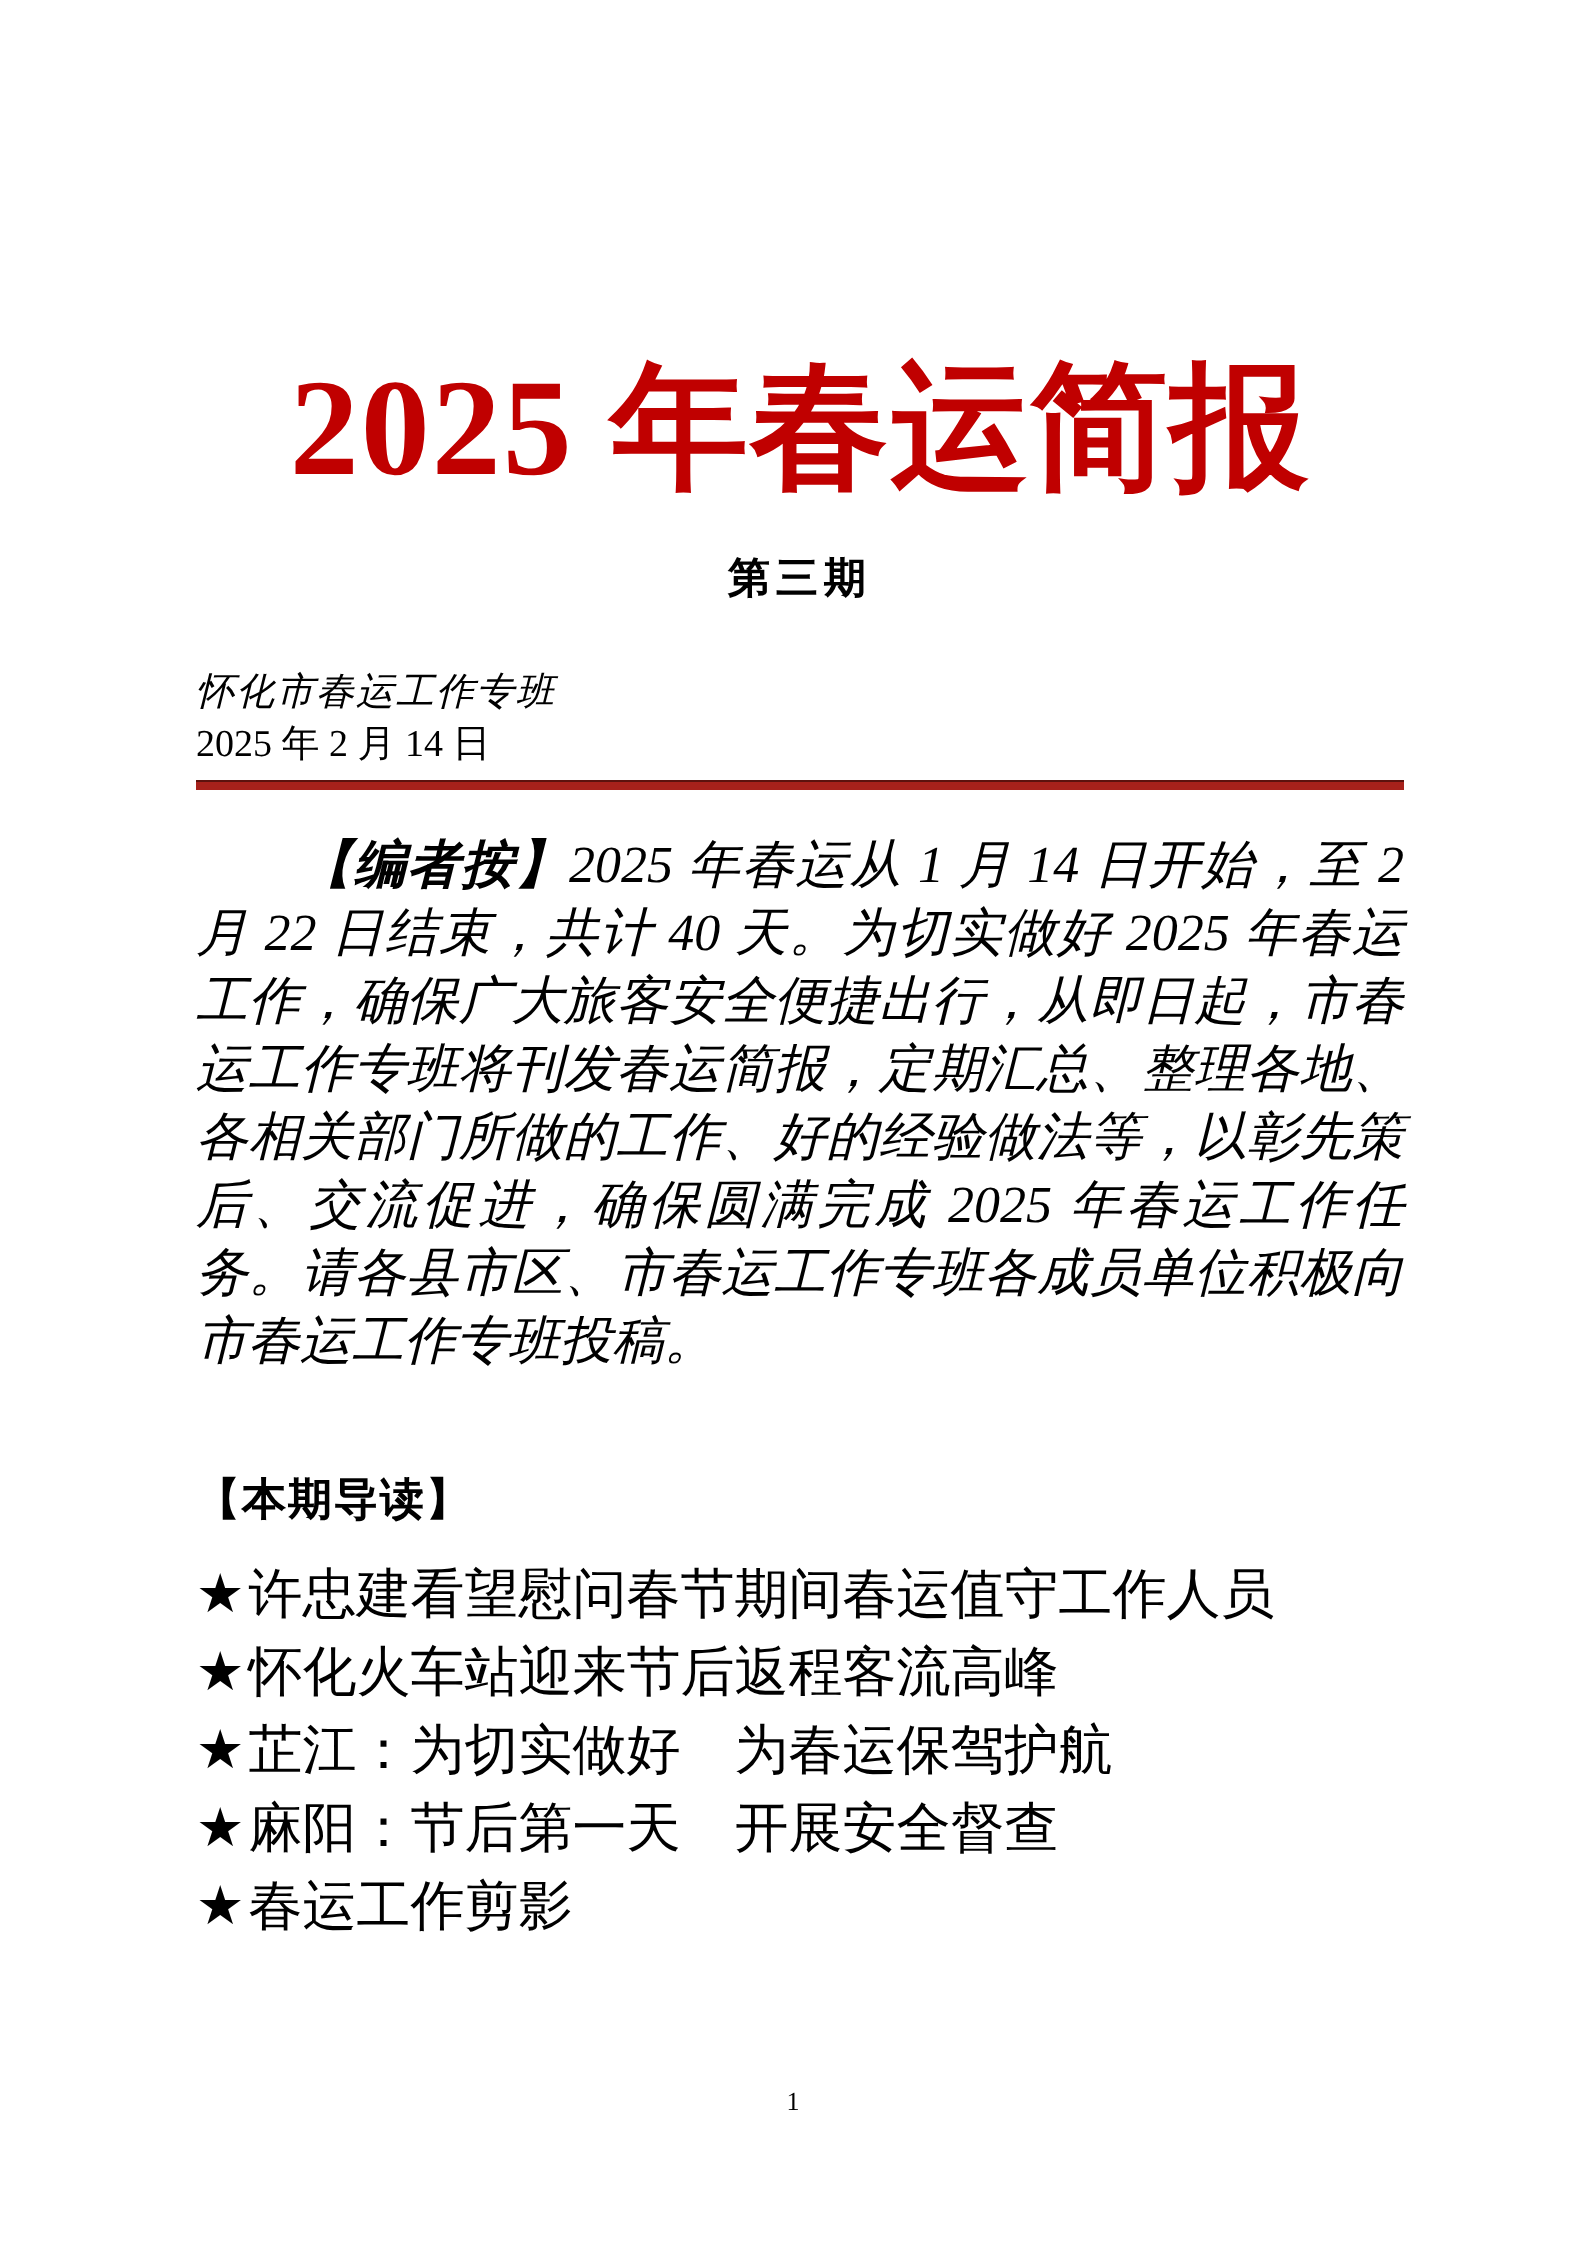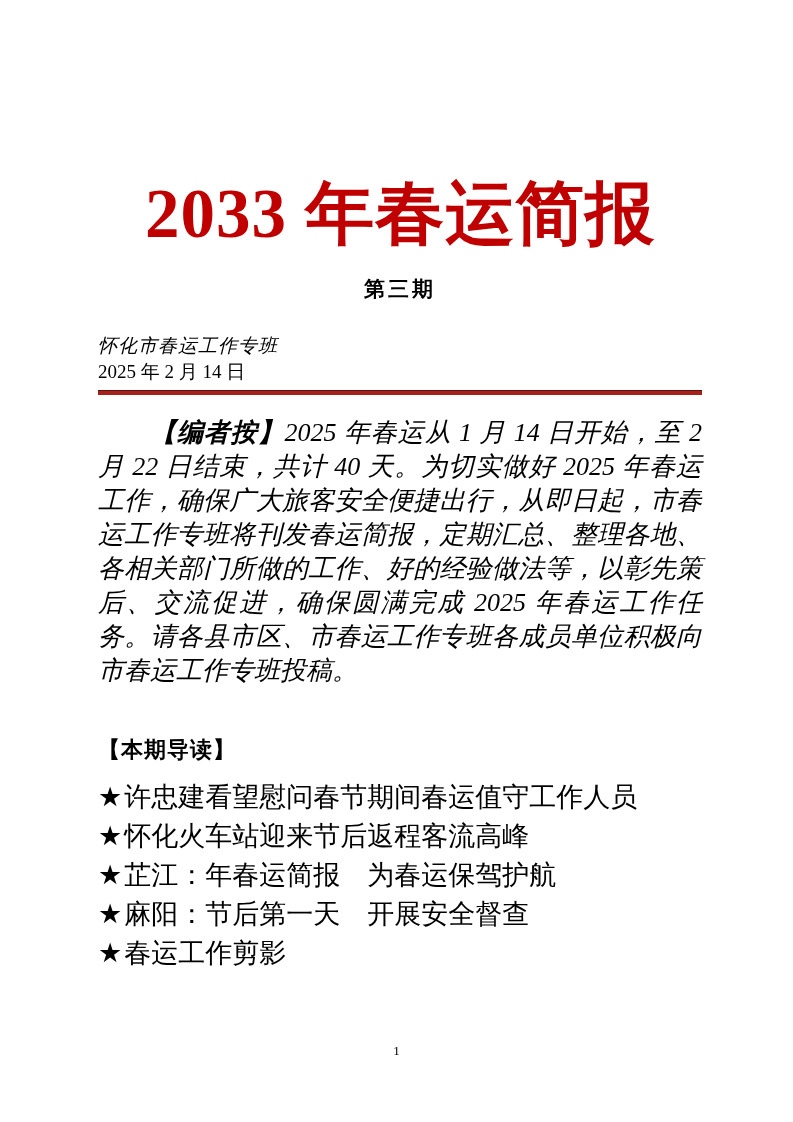--- a/index.html
+++ b/index.html
@@ -94,39 +94,39 @@
     text-align: center;
     font-size: 13px;
   }
 </style>
 </head>
 <body>
 
 <div class="page">
   <div class="content">
 
-    <h1 class="doc-title">2033 年春运简报</h1>
+    <h1 class="doc-title">2025 年春运简报</h1>
 
     <div class="issue">第三期</div>
 
     <div class="masthead">
       <span class="org">怀化市春运工作专班</span>
       <span class="date">2025 年 2 月 14 日</span>
     </div>
 
     <div class="rule"></div>
 
     <p class="editor-note"><span class="note-label">【编者按】</span><span>2025 年春运从 1 月 14 日开始，至 2 月 22 日结束，共计 40 天。为切实做好 2025 年春运工作，确保广大旅客安全便捷出行，从即日起，市春运工作专班将刊发春运简报，定期汇总、整理各地、各相关部门所做的工作、好的经验做法等，以彰先策后、交流促进，确保圆满完成 2025 年春运工作任务。请各县市区、市春运工作专班各成员单位积极向市春运工作专班投稿。</span></p>
 
     <h2 class="toc-heading">【本期导读】</h2>
 
     <ul class="toc-list">
       <li class="toc-item"><span class="star">★</span><span>许忠建看望慰问春节期间春运值守工作人员</span></li>
       <li class="toc-item"><span class="star">★</span><span>怀化火车站迎来节后返程客流高峰</span></li>
-      <li class="toc-item"><span class="star">★</span><span>芷江：年春运简报　为春运保驾护航</span></li>
+      <li class="toc-item"><span class="star">★</span><span>芷江：为切实做好　为春运保驾护航</span></li>
       <li class="toc-item"><span class="star">★</span><span>麻阳：节后第一天　开展安全督查</span></li>
       <li class="toc-item"><span class="star">★</span><span>春运工作剪影</span></li>
     </ul>
 
   </div>
 
   <div class="page-number">1</div>
 </div>
 
 </body></html>

